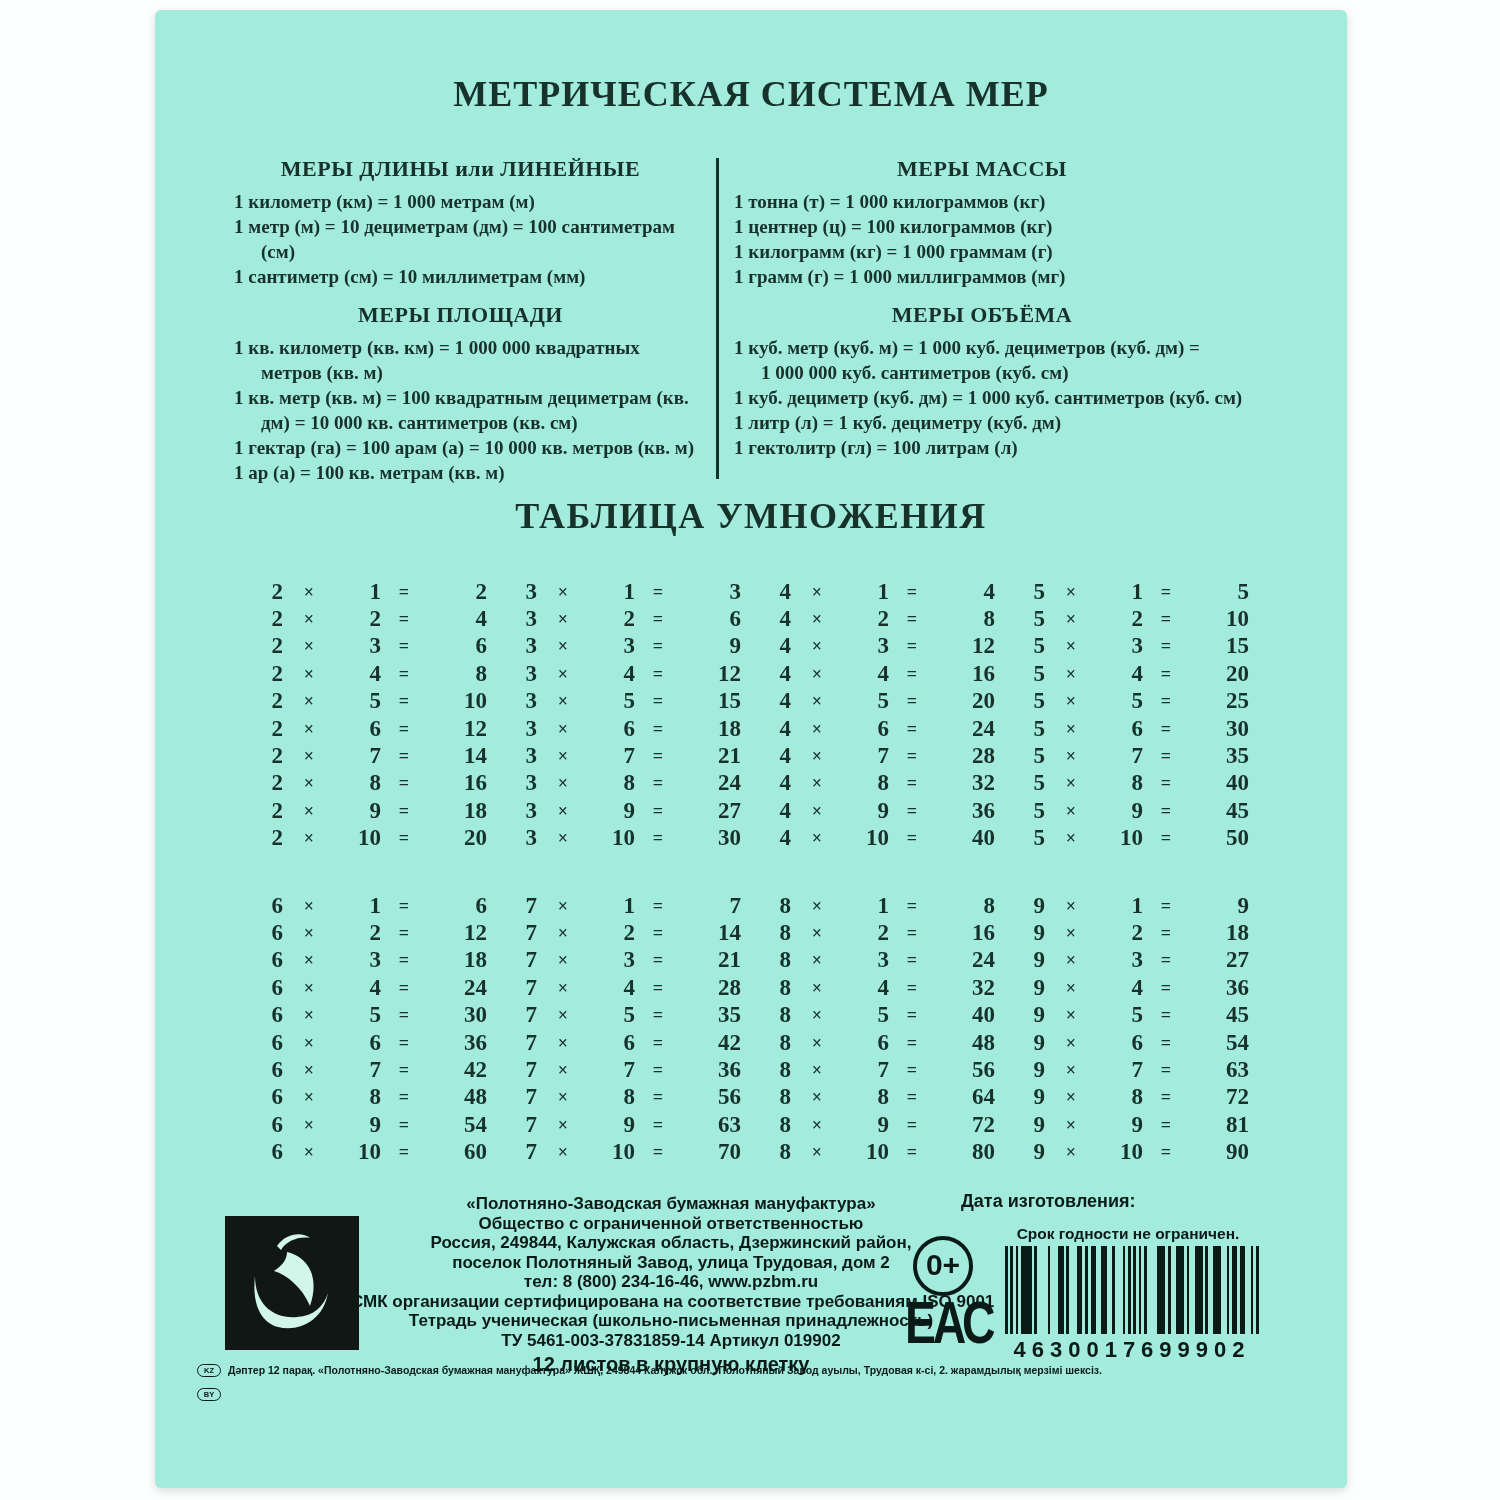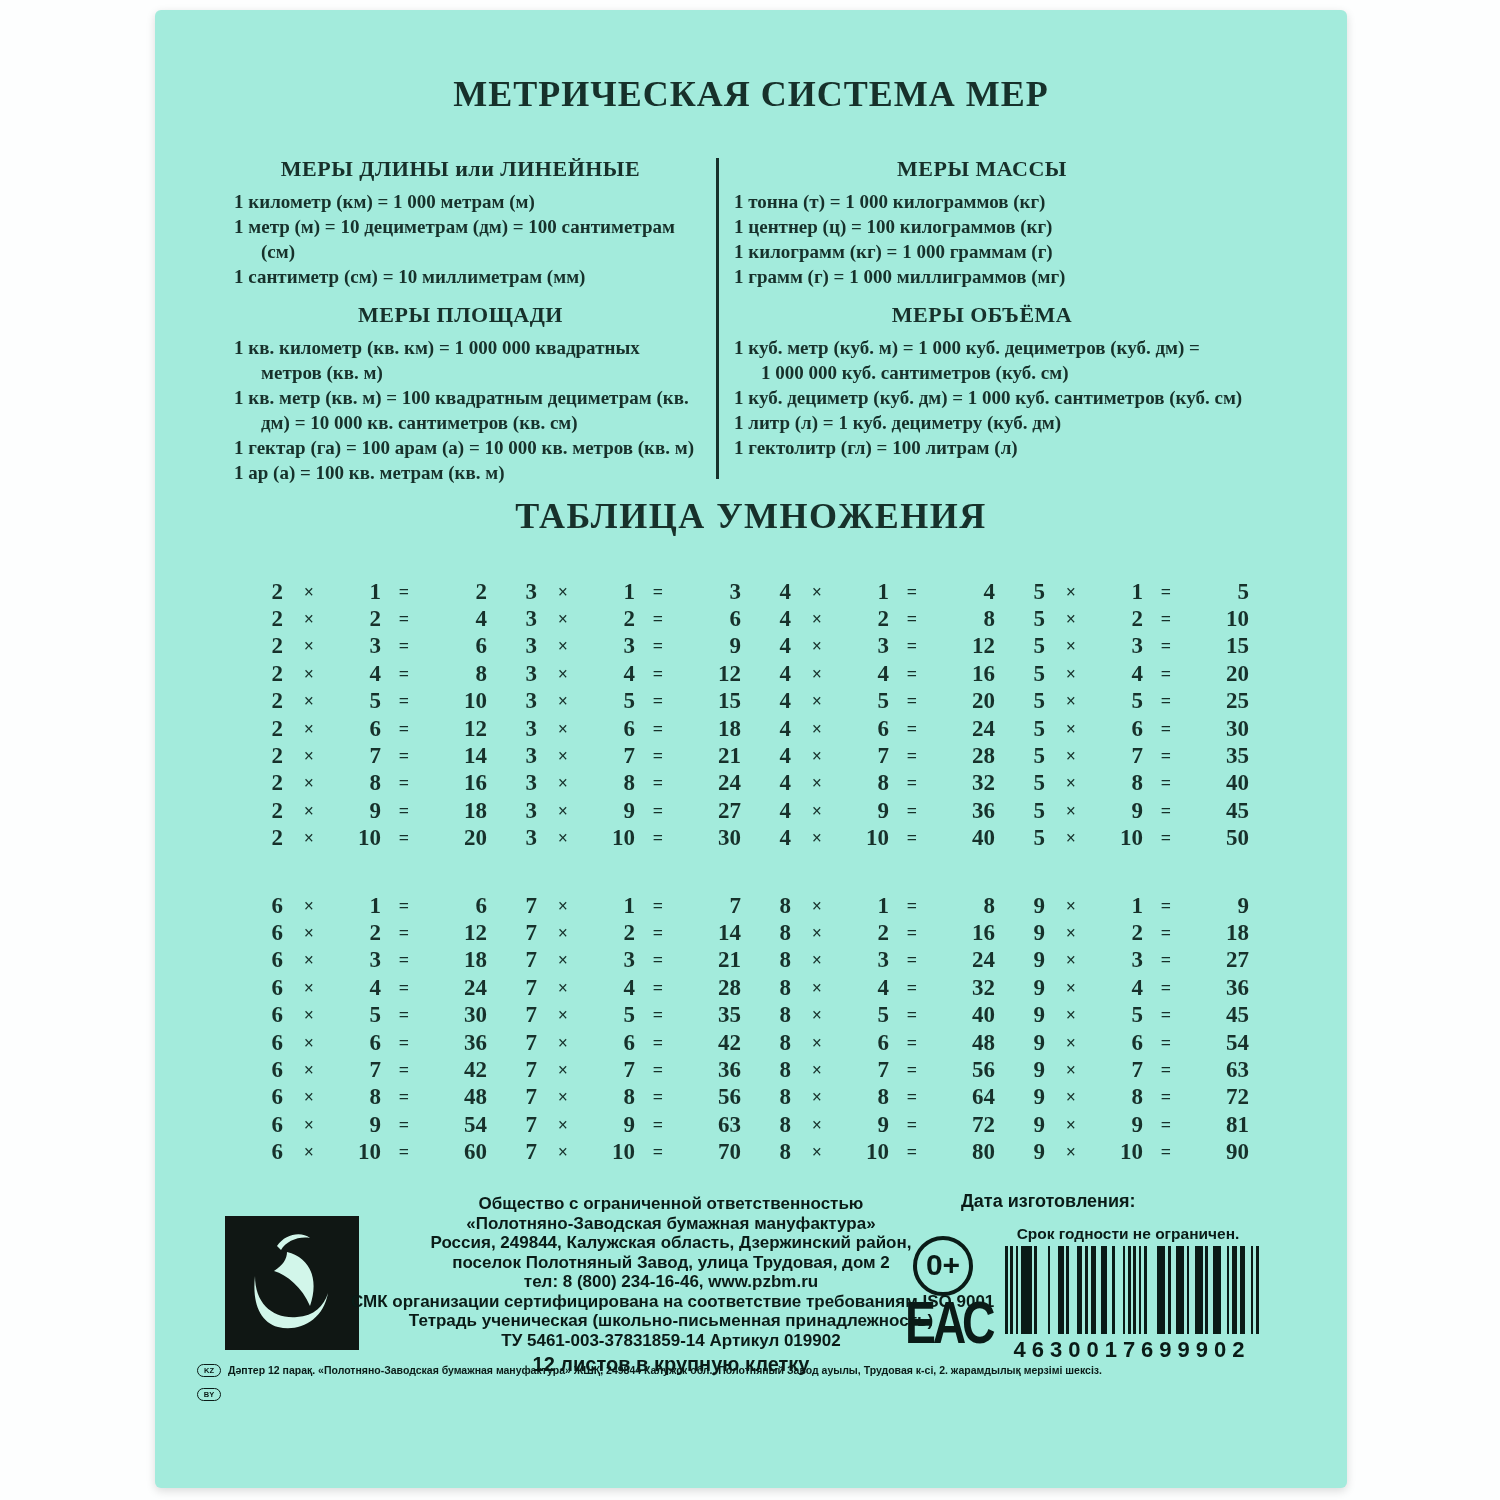--- a/index.html
+++ b/index.html
@@ -697,22 +697,22 @@
 
     <svg class="logo" viewBox="0 0 134 134" aria-hidden="true">
       <rect x="0" y="0" width="134" height="134" fill="#101714"></rect>
       <path d="M52 30 C60 18, 76 15, 85 22 C74 20, 61 25, 56 34 Z" fill="#d2f6ea"></path>
       <path d="M62 36 C86 42, 94 64, 85 90 C77 71, 62 59, 49 55 C58 49, 62 43, 62 36 Z" fill="#d2f6ea"></path>
       <path d="M30 60 C30 88, 48 103, 72 101 C89 100, 99 90, 103 77 C98 105, 74 116, 53 111 C35 106, 27 87, 30 60 Z" fill="#d2f6ea"></path>
     </svg>
 
     <div class="company">
       <div>
+          <div class="company-line">«Полотняно-Заводская бумажная мануфактура»</div>
           <div class="company-line">Общество с ограниченной ответственностью</div>
-          <div class="company-line">«Полотняно-Заводская бумажная мануфактура»</div>
           <div class="company-line">Россия, 249844, Калужская область, Дзержинский район,</div>
           <div class="company-line">поселок Полотняный Завод, улица Трудовая, дом 2</div>
           <div class="company-line">тел: 8 (800) 234-16-46, www.pzbm.ru</div>
           <div class="company-line">СМК организации сертифицирована на соответствие требованиям ISO 9001</div>
           <div class="company-line">Тетрадь ученическая (школьно-письменная принадлежность)</div>
           <div class="company-line">ТУ 5461-003-37831859-14 Артикул 019902</div>
         </div>
       <div class="sheets">12 листов в крупную клетку</div>
     </div>
 

